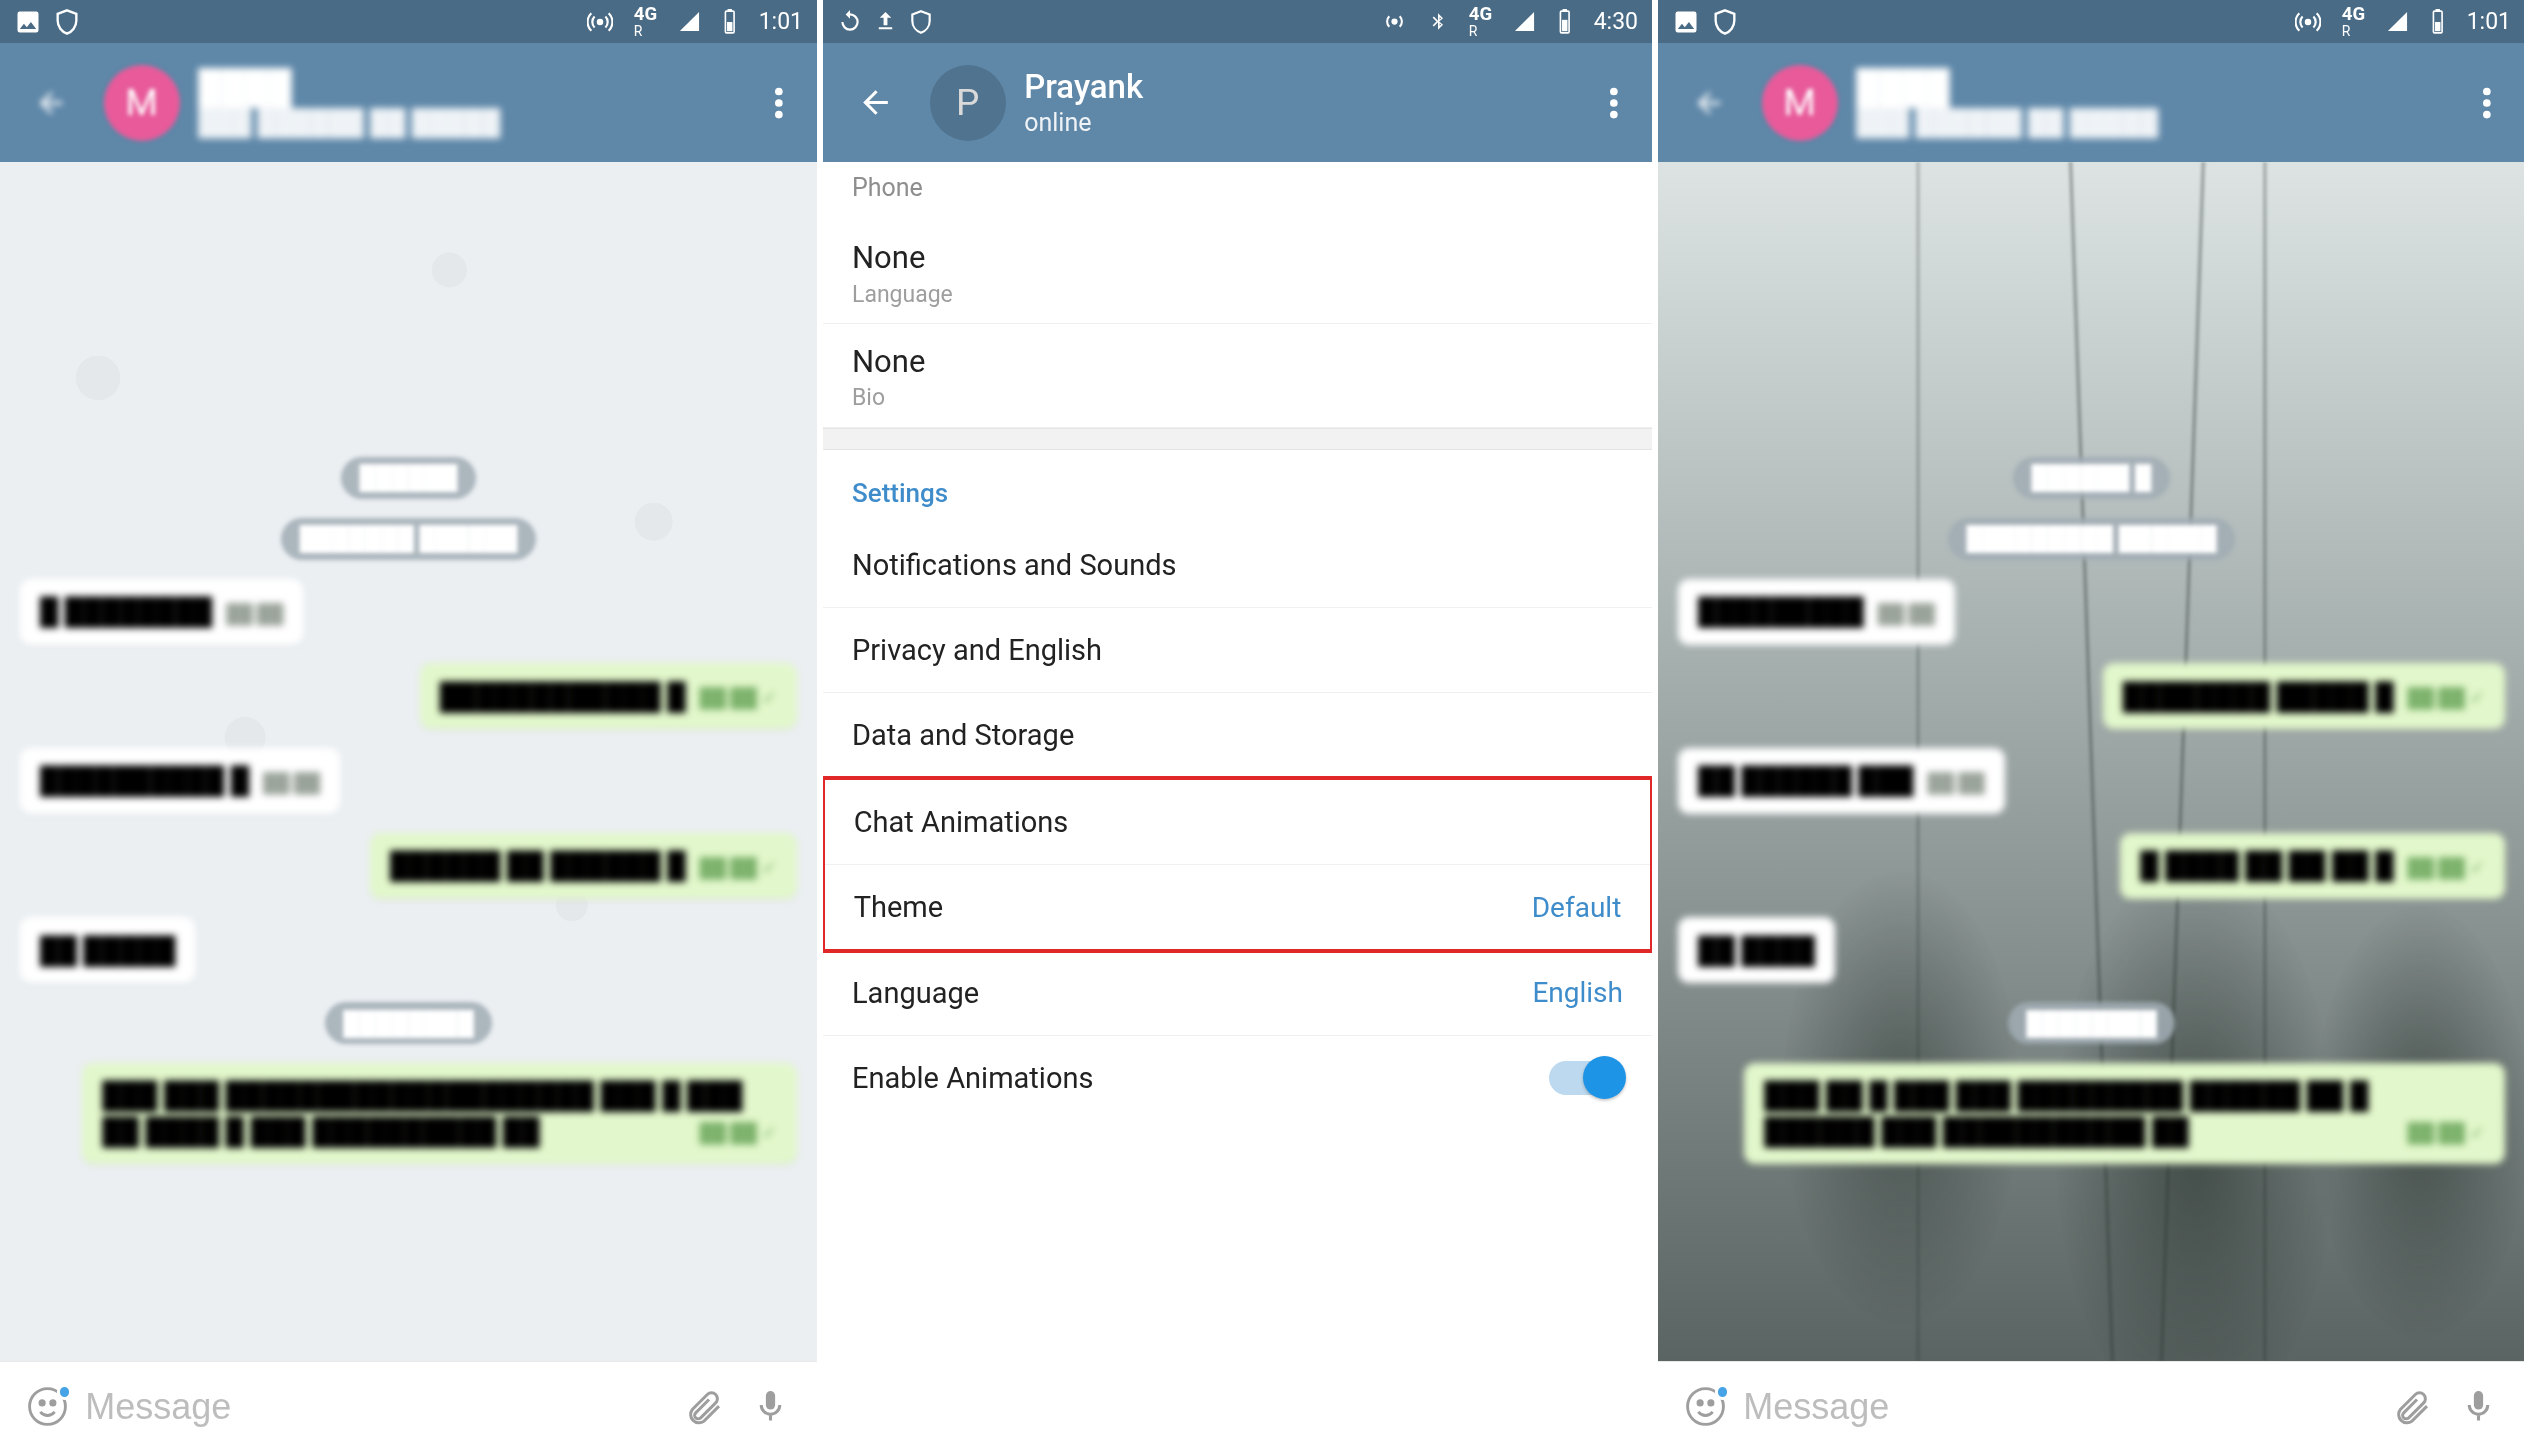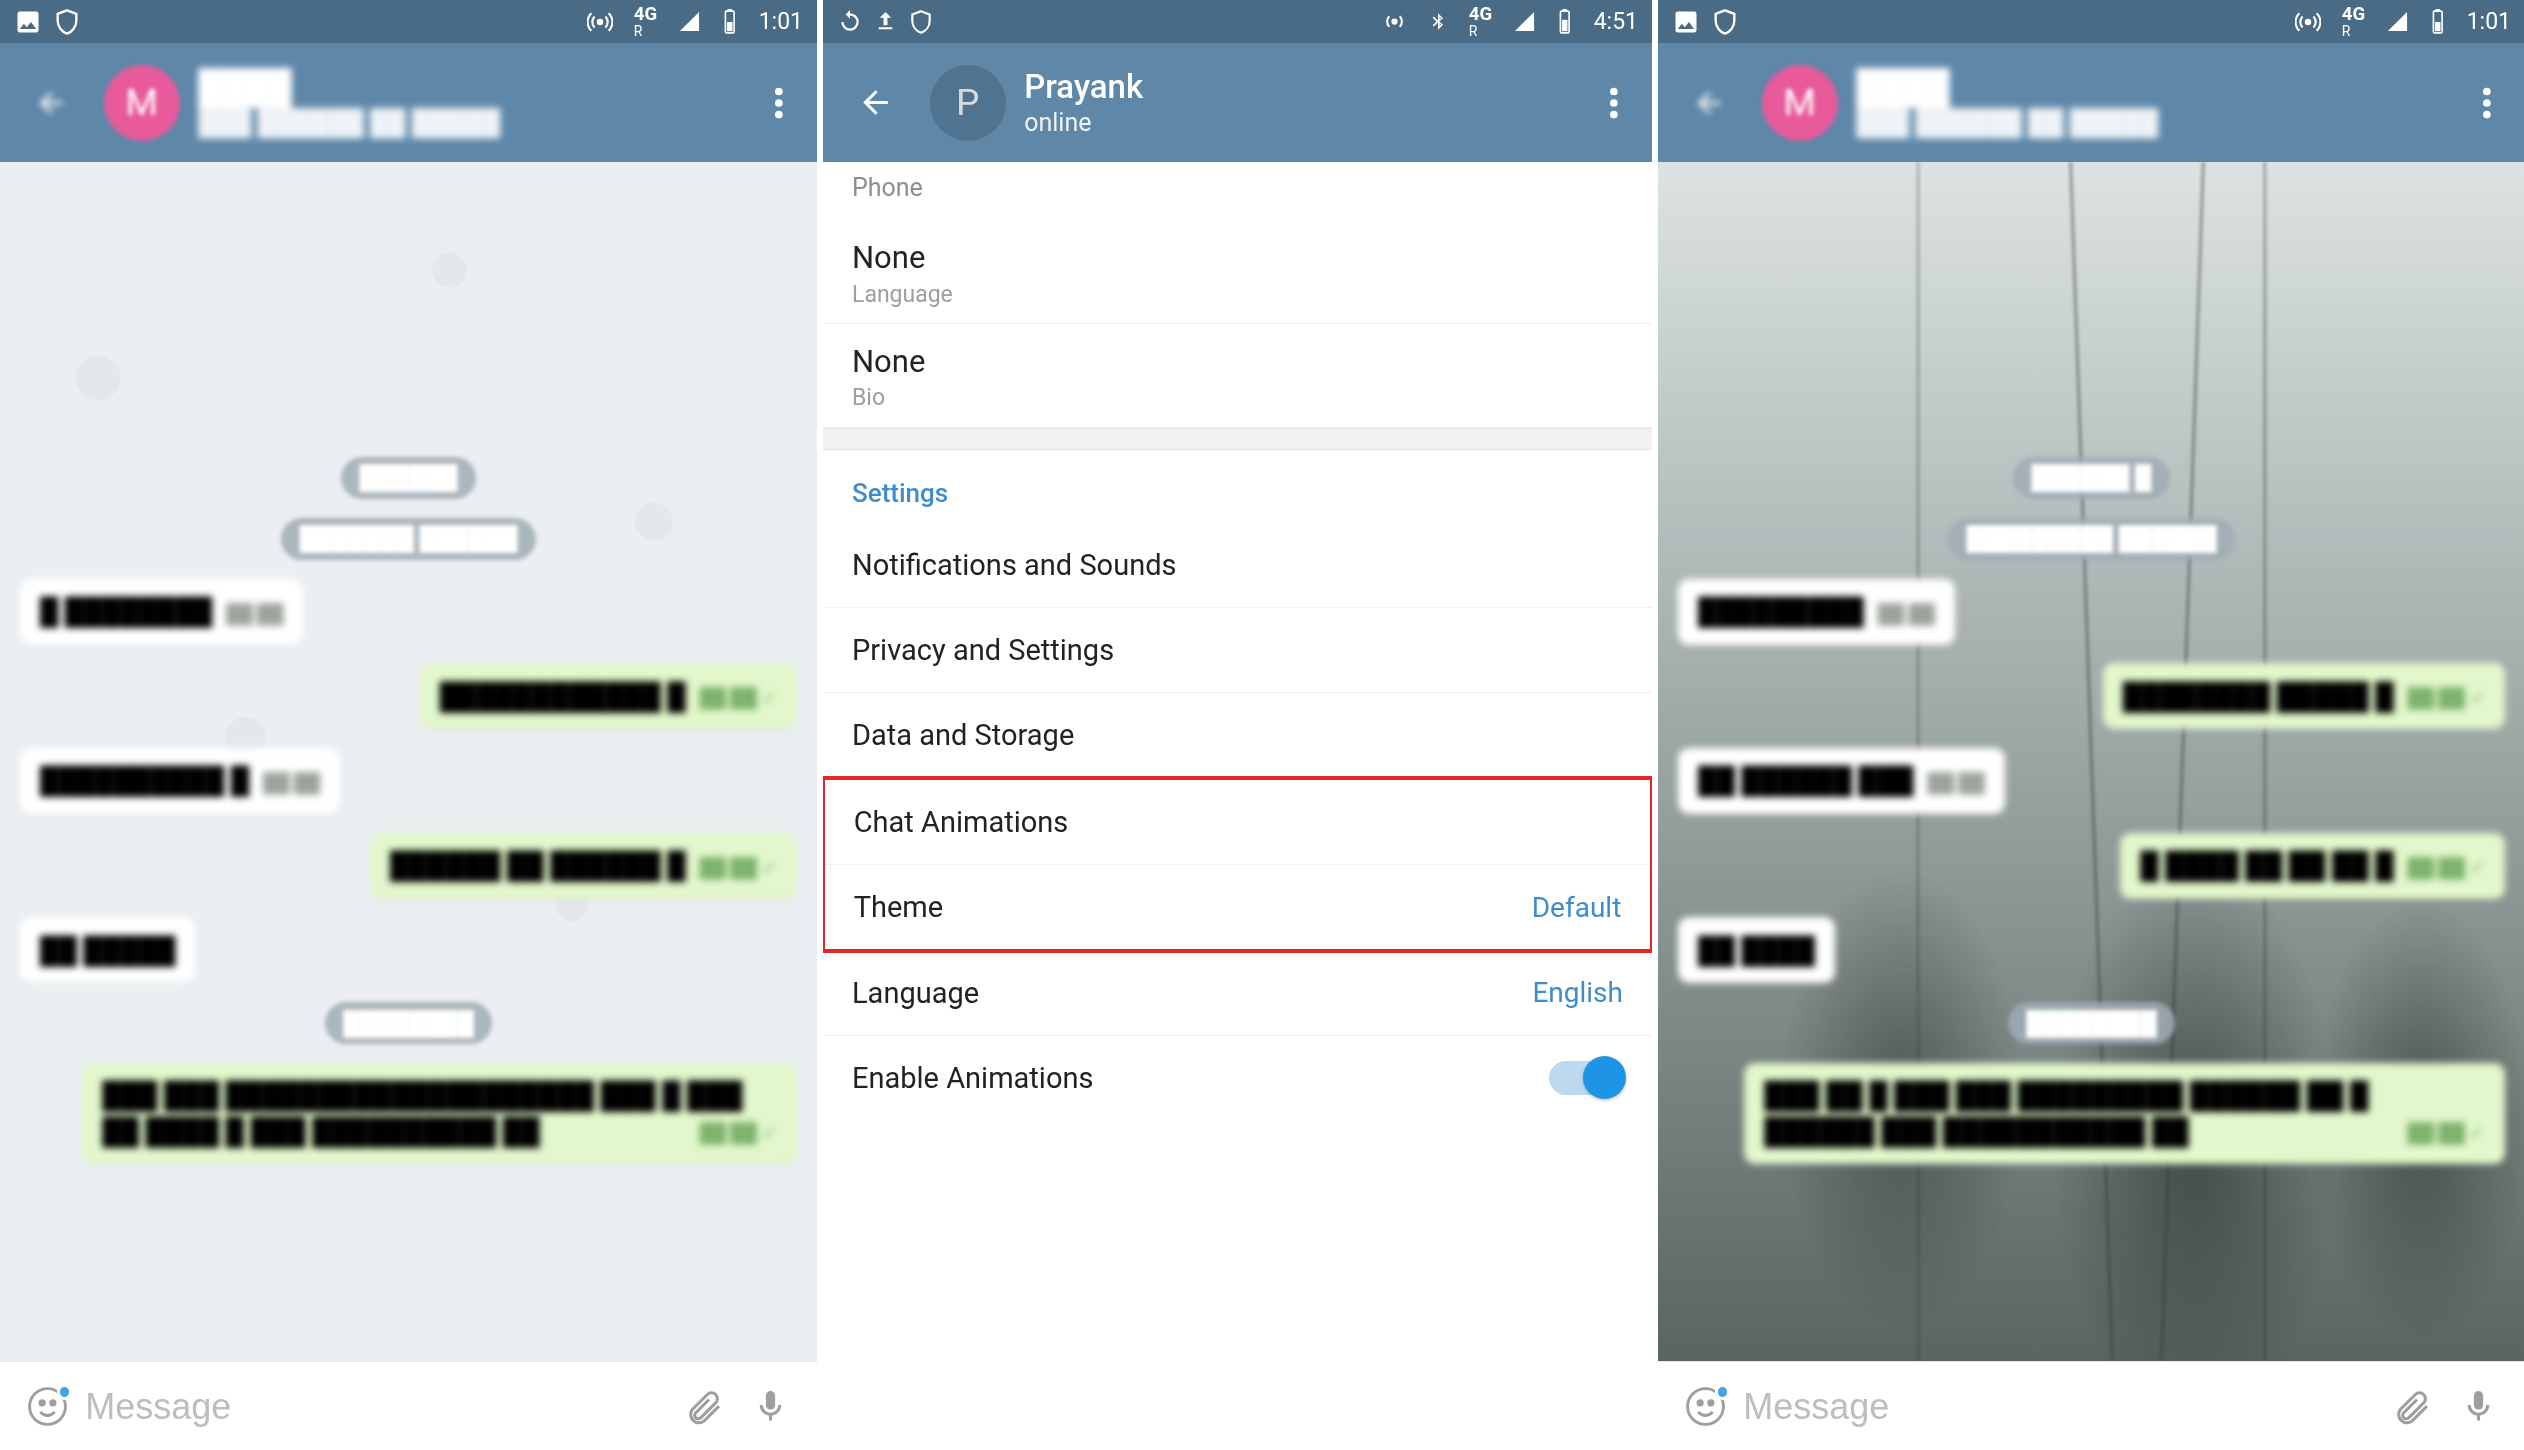--- a/index.html
+++ b/index.html
@@ -256,21 +256,21 @@
                 <path d="M2 22L22 2v20H2z"></path>
               </svg>
             </span>
       <span>
               <svg width="15.5" height="26" viewBox="0 0 12 24" fill="#fff">
                 <rect x="2" y="2" width="8" height="20" rx="1" fill="none" stroke="#fff" stroke-width="1.5"></rect>
                 <rect x="3.5" y="10" width="5" height="10.5"></rect>
                 <rect x="4" y="0" width="4" height="2"></rect>
               </svg>
             </span>
-      <span>4:51</span>
+      <span>4:30</span>
     </div>
   </div>
   <div class="toolbar">
     <span class="iconbtn">
             <svg width="37" height="37" viewBox="0 0 24 24" fill="#fff">
               <path d="M20 11H7.8l5.6-5.6L12 4l-8 8 8 8 1.4-1.4L7.8 13H20z"></path>
             </svg>
           </span>
     <div class="avatar blue">
             <span>P</span>
@@ -298,21 +298,21 @@
     <div class="info-row">
       <div class="v">None</div>
       <div class="k">Bio</div>
     </div>
     <div class="gap"></div>
     <div class="header-row">Settings</div>
     <div class="row">
             <span>Notifications and Sounds</span>
           </div>
     <div class="row">
-            <span>Privacy and Settings</span>
+            <span>Privacy and English</span>
           </div>
     <div class="row">
             <span>Data and Storage</span>
           </div>
 
     <div class="highlight-box">
       <div class="row">
               <span>Chat Animations</span>
             </div>
       <div class="row">

